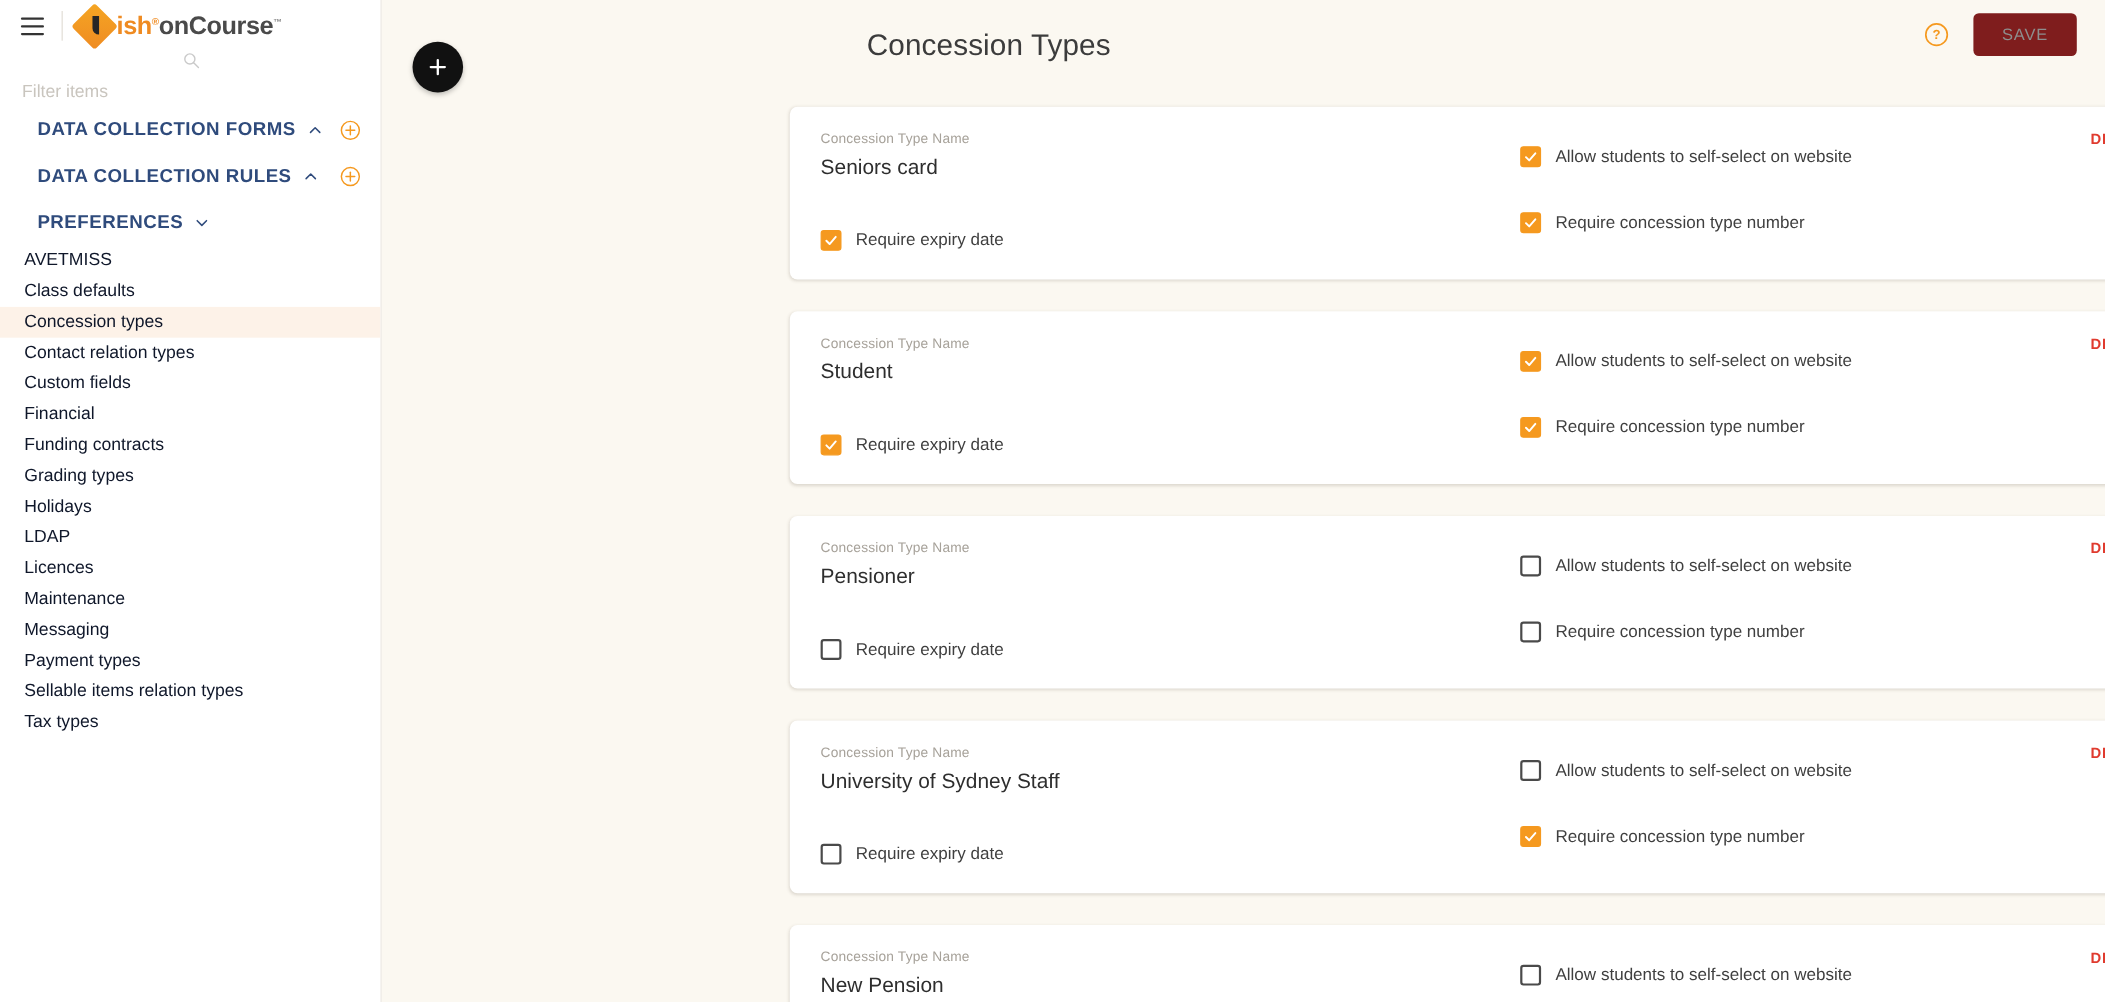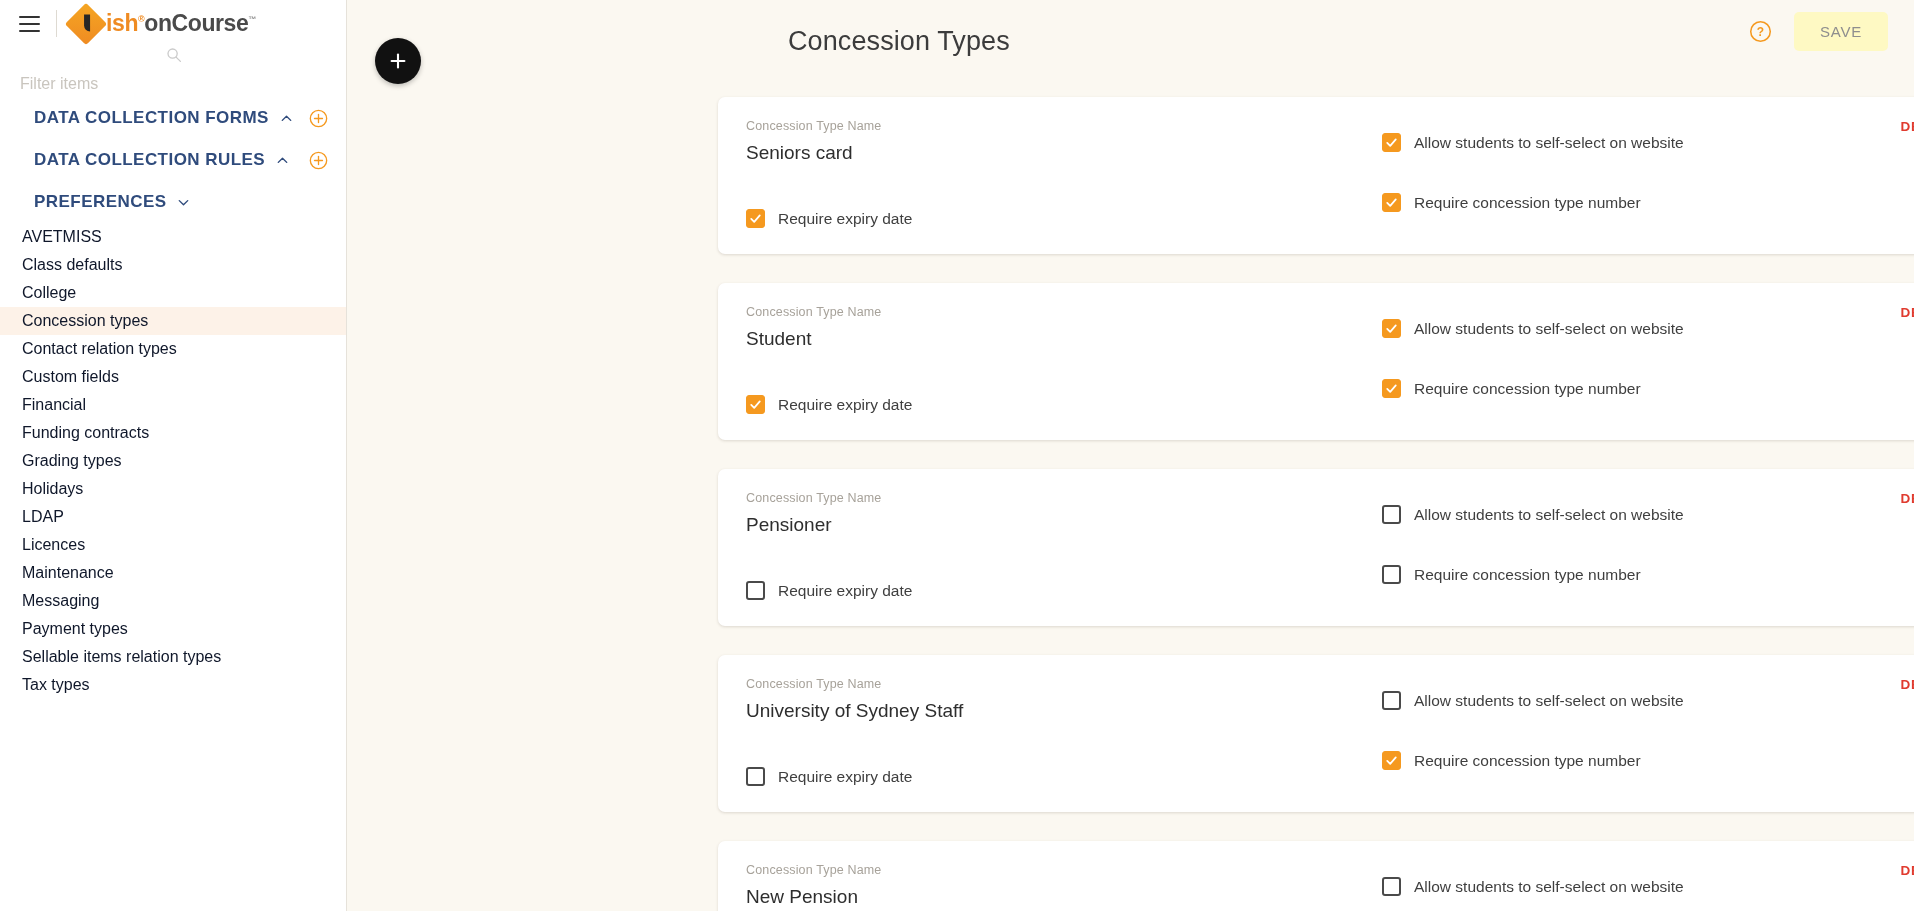--- a/index.html
+++ b/index.html
@@ -133,21 +133,21 @@
     font-size: 27px; font-weight: 400;
     color: #3c3c3c;
     letter-spacing: .1px;
   }
   .header-actions {
     position: absolute; right: 26px; top: 12px;
     display: flex; align-items: center; gap: 22px;
   }
   .help-ico { width: 23px; height: 23px; cursor: pointer; }
   .save-btn {
-    background: #fef9c3;
+    background: #7f1d1d;
     border: none;
     border-radius: 5px;
     color: #8e8e8e;
     font-family: "Liberation Sans", sans-serif;
     font-size: 15px; font-weight: 500;
     letter-spacing: .8px;
     padding: 11px 26px;
     cursor: pointer;
   }
 
@@ -264,23 +264,20 @@
           <polyline points="3.5,6 8,10.5 12.5,6" fill="none" stroke="#2f4b7c" stroke-width="1.5" stroke-linecap="round" stroke-linejoin="round"></polyline>
         </svg>
       </div>
 
       <div class="sb-item">
           <span>AVETMISS</span>
         </div>
       <div class="sb-item">
           <span>Class defaults</span>
         </div>
-      <div class="sb-item">
-          <span>College</span>
-        </div>
       <div class="sb-item active">
           <span>Concession types</span>
         </div>
       <div class="sb-item">
           <span>Contact relation types</span>
         </div>
       <div class="sb-item">
           <span>Custom fields</span>
         </div>
       <div class="sb-item">

